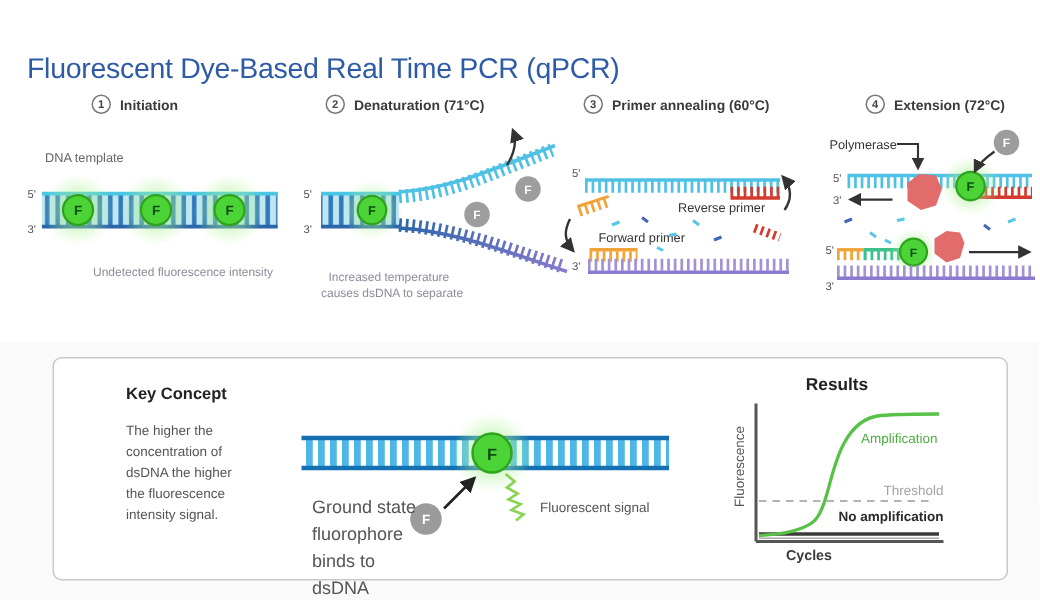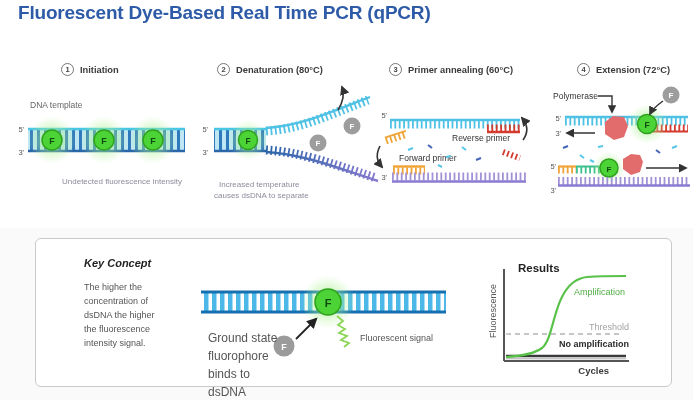--- a/index.html
+++ b/index.html
@@ -1,67 +1,67 @@
 <!DOCTYPE html>
 <html><head>
 <meta charset="utf-8">
 <style>
   html,body{margin:0;padding:0;background:#ffffff;}
   .stage{position:relative;width:693px;height:400px;overflow:hidden;background:#ffffff;
          font-family:"Liberation Sans",sans-serif;}
   
-  .page-title{position:absolute;left:18px;top:2px;margin:0;font-size:19px;font-weight:700;
+  .page-title{position:absolute;left:18px;top:36px;margin:0;font-size:19px;font-weight:400;
               color:#2e5ba7;letter-spacing:-0.2px;}
   .step{position:absolute;top:63px;display:flex;align-items:center;gap:6px;}
   .step .num{width:13px;height:13px;border:1.2px solid #777;border-radius:50%;
              display:flex;align-items:center;justify-content:center;
              font-size:7.5px;font-weight:700;color:#444;box-sizing:border-box;}
   .step .lbl{font-size:9.3px;font-weight:700;color:#3a3a3a;}
   .figure-svg{position:absolute;left:0;top:0;}
   
   .overlay-band{position:absolute;left:0;top:170px;width:693px;height:58px;
                 background:rgba(225,161,221,0.86);display:flex;align-items:center;
                 justify-content:center;padding-top:6px;box-sizing:border-box;z-index:5;}
   .overlay-text{font-size:29px;font-weight:700;color:#ffffff;white-space:nowrap;}
   
   .bottom{position:absolute;left:0;top:228px;width:693px;height:172px;background:#fafafa;}
   .panel{position:absolute;left:35px;top:10px;width:637px;height:149px;background:#ffffff;
          border:1px solid #c9c9c9;border-radius:6px;box-sizing:border-box;}
-  .kc-heading{position:absolute;left:48px;top:18px;font-size:11px;font-weight:700;color:#222;font-style:italic;}
+  .kc-heading{position:absolute;left:48px;top:18px;font-size:11px;font-weight:700;color:#222;}
   .kc-body{position:absolute;left:48px;top:42px;width:80px;font-size:9px;line-height:1.55;color:#555;}
   .excited-lbl{position:absolute;left:192px;top:31px;width:180px;text-align:center;
                font-size:9px;color:#555;}
   .ground-lbl{position:absolute;left:172px;top:90px;width:70px;font-size:12px;line-height:1.5;color:#555;}
   .signal-lbl{position:absolute;left:324px;top:94px;font-size:9px;color:#555;white-space:nowrap;}
-  .results-heading{position:absolute;left:482px;top:23px;width:80px;text-align:left;
+  .results-heading{position:absolute;left:482px;top:12px;width:80px;text-align:center;
                    font-size:11.5px;font-weight:700;color:#222;}
   .y-lbl{position:absolute;left:420px;top:66px;width:76px;height:12px;text-align:center;
          font-size:9px;color:#555;transform:rotate(-90deg);}
-  .x-lbl{position:absolute;left:488px;top:126px;width:85px;text-align:right;
+  .x-lbl{position:absolute;left:488px;top:126px;width:85px;text-align:left;
          font-size:9.5px;font-weight:700;color:#3a3a3a;}
   .amp-lbl{position:absolute;left:538px;top:48px;font-size:9px;font-weight:400;color:#4fae43;white-space:nowrap;}
   .thr-lbl{position:absolute;left:515px;top:83px;width:78px;text-align:right;font-size:9px;color:#a3a3a3;}
   .noamp-lbl{position:absolute;left:512px;top:100px;width:81px;text-align:right;
              font-size:9px;font-weight:700;color:#2a2a2a;}
   .panel-svg{position:absolute;left:0;top:0;}
 </style>
 </head>
 <body>
 
 <div class="stage">
 
   <h1 class="page-title">Fluorescent Dye-Based Real Time PCR (qPCR)</h1>
 
   <div class="step" style="left:61px">
     <span class="num">1</span>
     <span class="lbl">Initiation</span>
   </div>
   <div class="step" style="left:217px">
     <span class="num">2</span>
-    <span class="lbl">Denaturation (80°C)</span>
+    <span class="lbl">Denaturation (71°C)</span>
   </div>
   <div class="step" style="left:389px">
     <span class="num">3</span>
     <span class="lbl">Primer annealing (60°C)</span>
   </div>
   <div class="step" style="left:577px">
     <span class="num">4</span>
     <span class="lbl">Extension (72°C)</span>
   </div>
 

